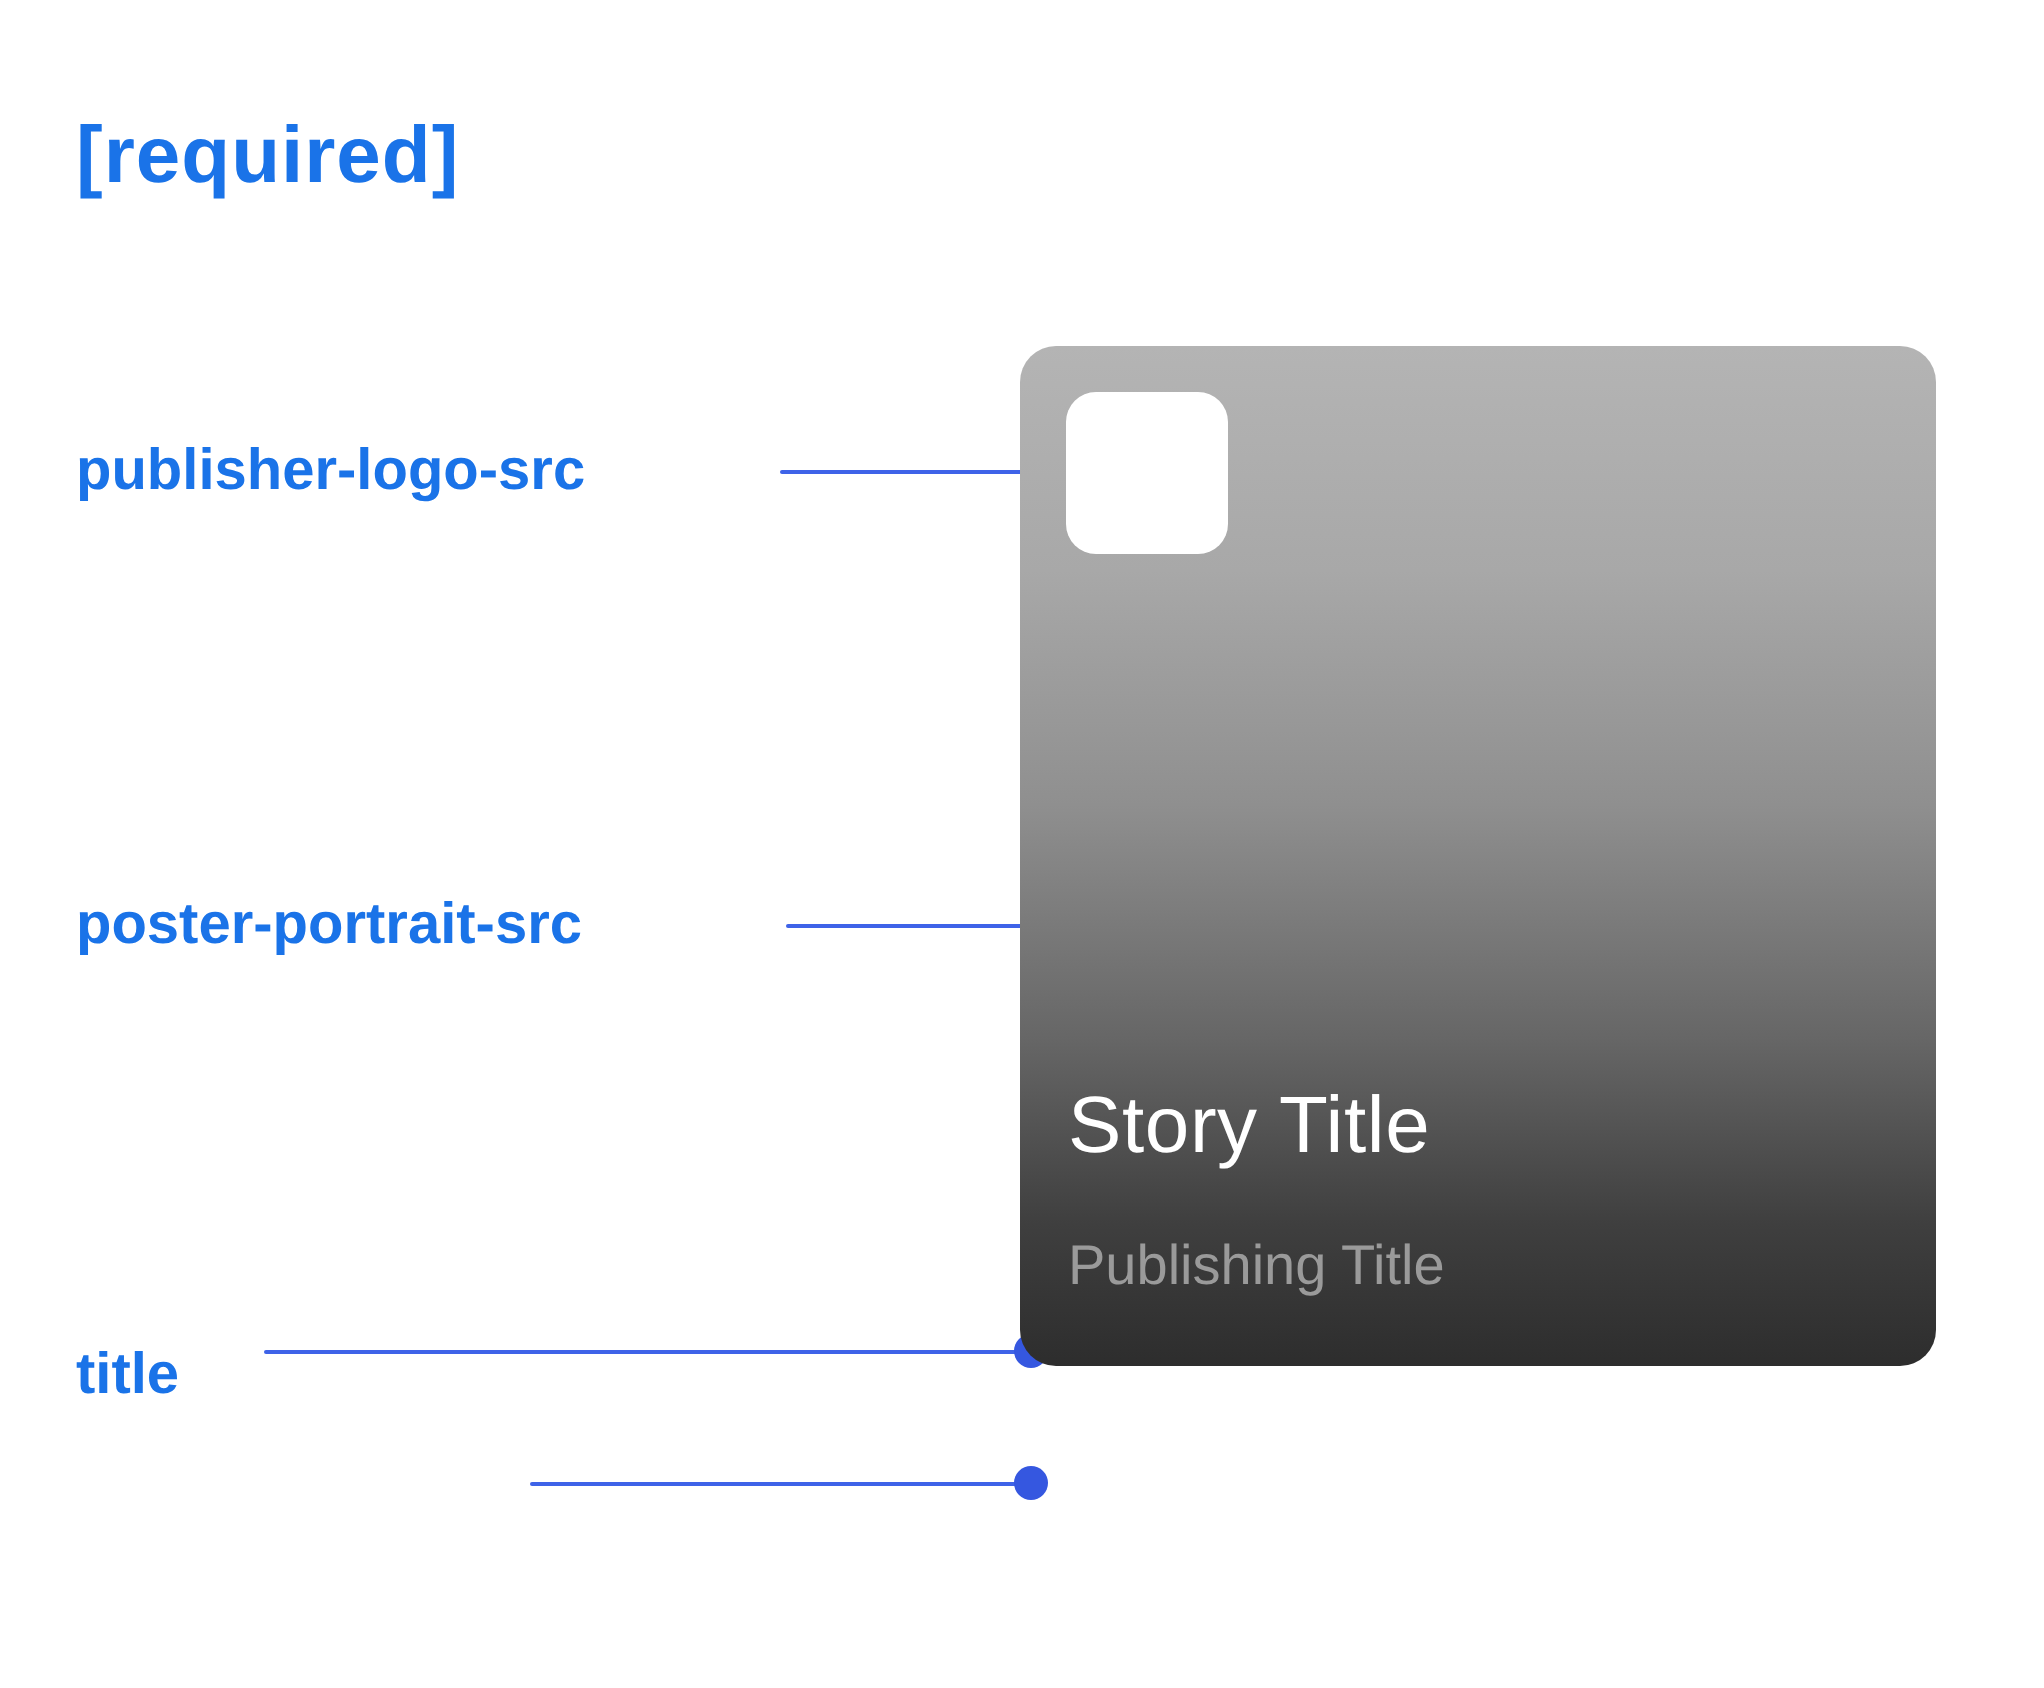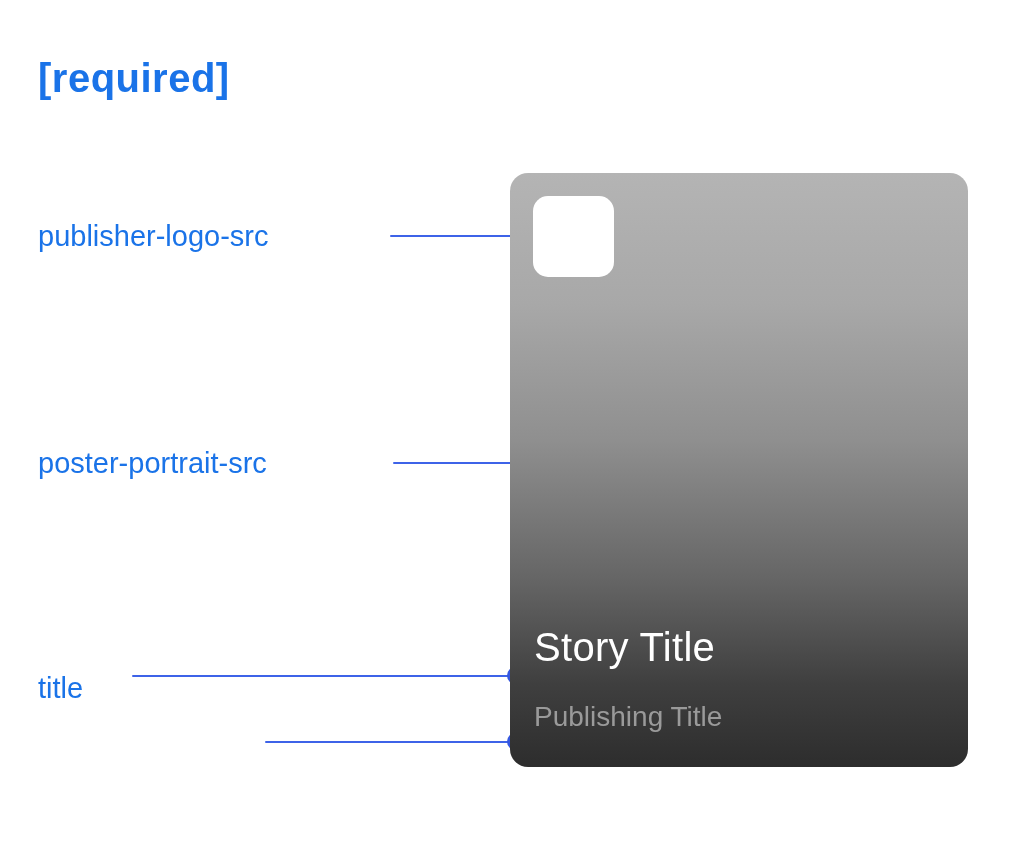--- a/index.html
+++ b/index.html
@@ -29,21 +29,21 @@
     color:var(--blue);
     letter-spacing:0.5px;
   }
 
   
   .ann-label{
     position:absolute;
     left:38px;
     transform:translateY(-50%);
     font-size:29px;
-    font-weight:400;
+    font-weight:700;
     color:var(--blue);
     white-space:nowrap;
   }
   .ann-label.l1{top:236px;}
   .ann-label.l2{top:463px;}
   .ann-label.l3{top:688px;}
   .ann-label.l4{top:742px;}
 
   
   .ann-line{
@@ -69,21 +69,21 @@
   .ann-dot.d2{left:725px;top:454px;}
   .ann-dot.d3{left:507px;top:667px;}
   .ann-dot.d4{left:507px;top:733px;}
 
   
   .story-card{
     position:absolute;
     left:510px;
     top:173px;
     width:458px;
-    height:594px;
+    height:510px;
     border-radius:18px;
     background:linear-gradient(to bottom,
       #b4b4b4 0%,
       #a8a8a8 22%,
       #8f8f8f 45%,
       #666666 68%,
       #3f3f3f 86%,
       #2d2d2d 100%);
     overflow:hidden;
   }

